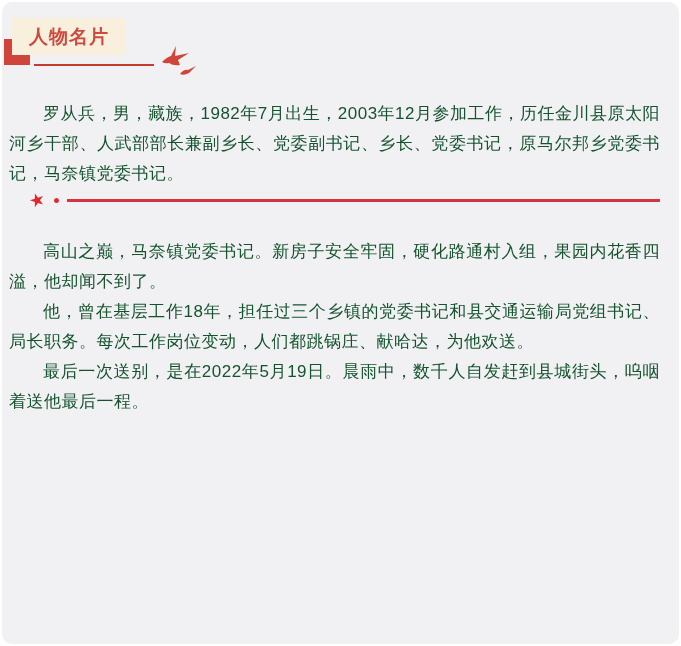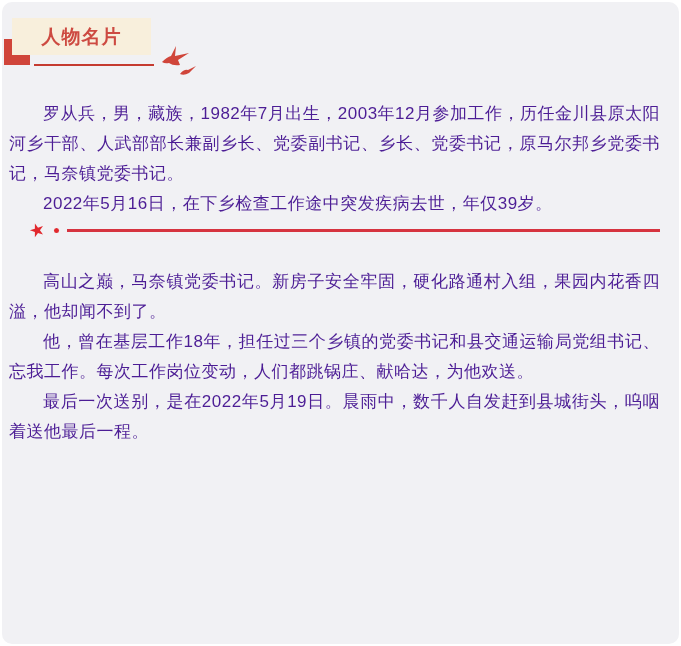--- a/index.html
+++ b/index.html
@@ -22,42 +22,42 @@
   .corner-vert {
     position: absolute; left: 2px; top: 37px;
     width: 10px; height: 26px; background: #d0453a;
   }
   .corner-horz {
     position: absolute; left: 2px; top: 53px;
     width: 26px; height: 10px; background: #d0453a;
   }
   .title-box {
     position: absolute; left: 10px; top: 16px;
-    width: 139px; height: 37px;
+    width: 114px; height: 37px;
     background: #f8efdc;
     display: flex; align-items: center; justify-content: center;
   }
   .title-box span {
     color: #cd4a41; font-weight: bold; font-size: 19px; letter-spacing: 1px;
   }
   .title-underline {
     position: absolute; left: 32px; top: 62px;
     width: 120px; height: 2px; background: #c53b30;
   }
   .birds {
     position: absolute; left: 156px; top: 42px;
     width: 42px; height: 36px;
   }
   
   .text-col { padding: 0 19px 0 7px; }
   .section { text-align: justify; }
   .section p {
     font-size: 17px;
     line-height: 30px;
-    color: #4c1d95;
+    color: #14532d;
     text-indent: 2em;
     letter-spacing: 0.5px;
   }
   .section-profile { margin-top: 17px; }
   .section-story  { margin-top: 27px; }
   
   .divider {
     display: flex; align-items: center;
     height: 20px;
     margin-left: 20px;
@@ -92,29 +92,28 @@
     <svg class="birds" viewBox="0 0 42 36">
       <path d="M4 18 Q9 13 13 12 L18 2 L17 12 L31 9 L20 16 L22 21 Q15 22 11 19 Q7 20 4 18 Z" fill="#d0453a"></path>
       <path d="M22 30 Q26 25 30 26 L38 22 L31 29 Q26 32 22 30 Z" fill="#d0453a"></path>
     </svg>
   </div>
 
   <div class="text-col">
 
     <div class="section section-profile">
       <p>罗从兵，男，藏族，1982年7月出生，2003年12月参加工作，历任金川县原太阳河乡干部、人武部部长兼副乡长、党委副书记、乡长、党委书记，原马尔邦乡党委书记，马奈镇党委书记。</p>
-      <p>2022年5月16日，在下乡检查工作途中突发疾病去世，年仅39岁。</p>
     </div>
 
     <div class="divider divider-1">
       <span class="star">★</span>
       <span class="dot"></span>
       <span class="rule"></span>
     </div>
 
     <div class="section section-story">
       <p>高山之巅，马奈镇党委书记。新房子安全牢固，硬化路通村入组，果园内花香四溢，他却闻不到了。</p>
-      <p>他，曾在基层工作18年，担任过三个乡镇的党委书记和县交通运输局党组书记、忘我工作。每次工作岗位变动，人们都跳锅庄、献哈达，为他欢送。</p>
+      <p>他，曾在基层工作18年，担任过三个乡镇的党委书记和县交通运输局党组书记、局长职务。每次工作岗位变动，人们都跳锅庄、献哈达，为他欢送。</p>
       <p>最后一次送别，是在2022年5月19日。晨雨中，数千人自发赶到县城街头，呜咽着送他最后一程。</p>
     </div>
 
   </div>
 </div>
 
 </body></html>

